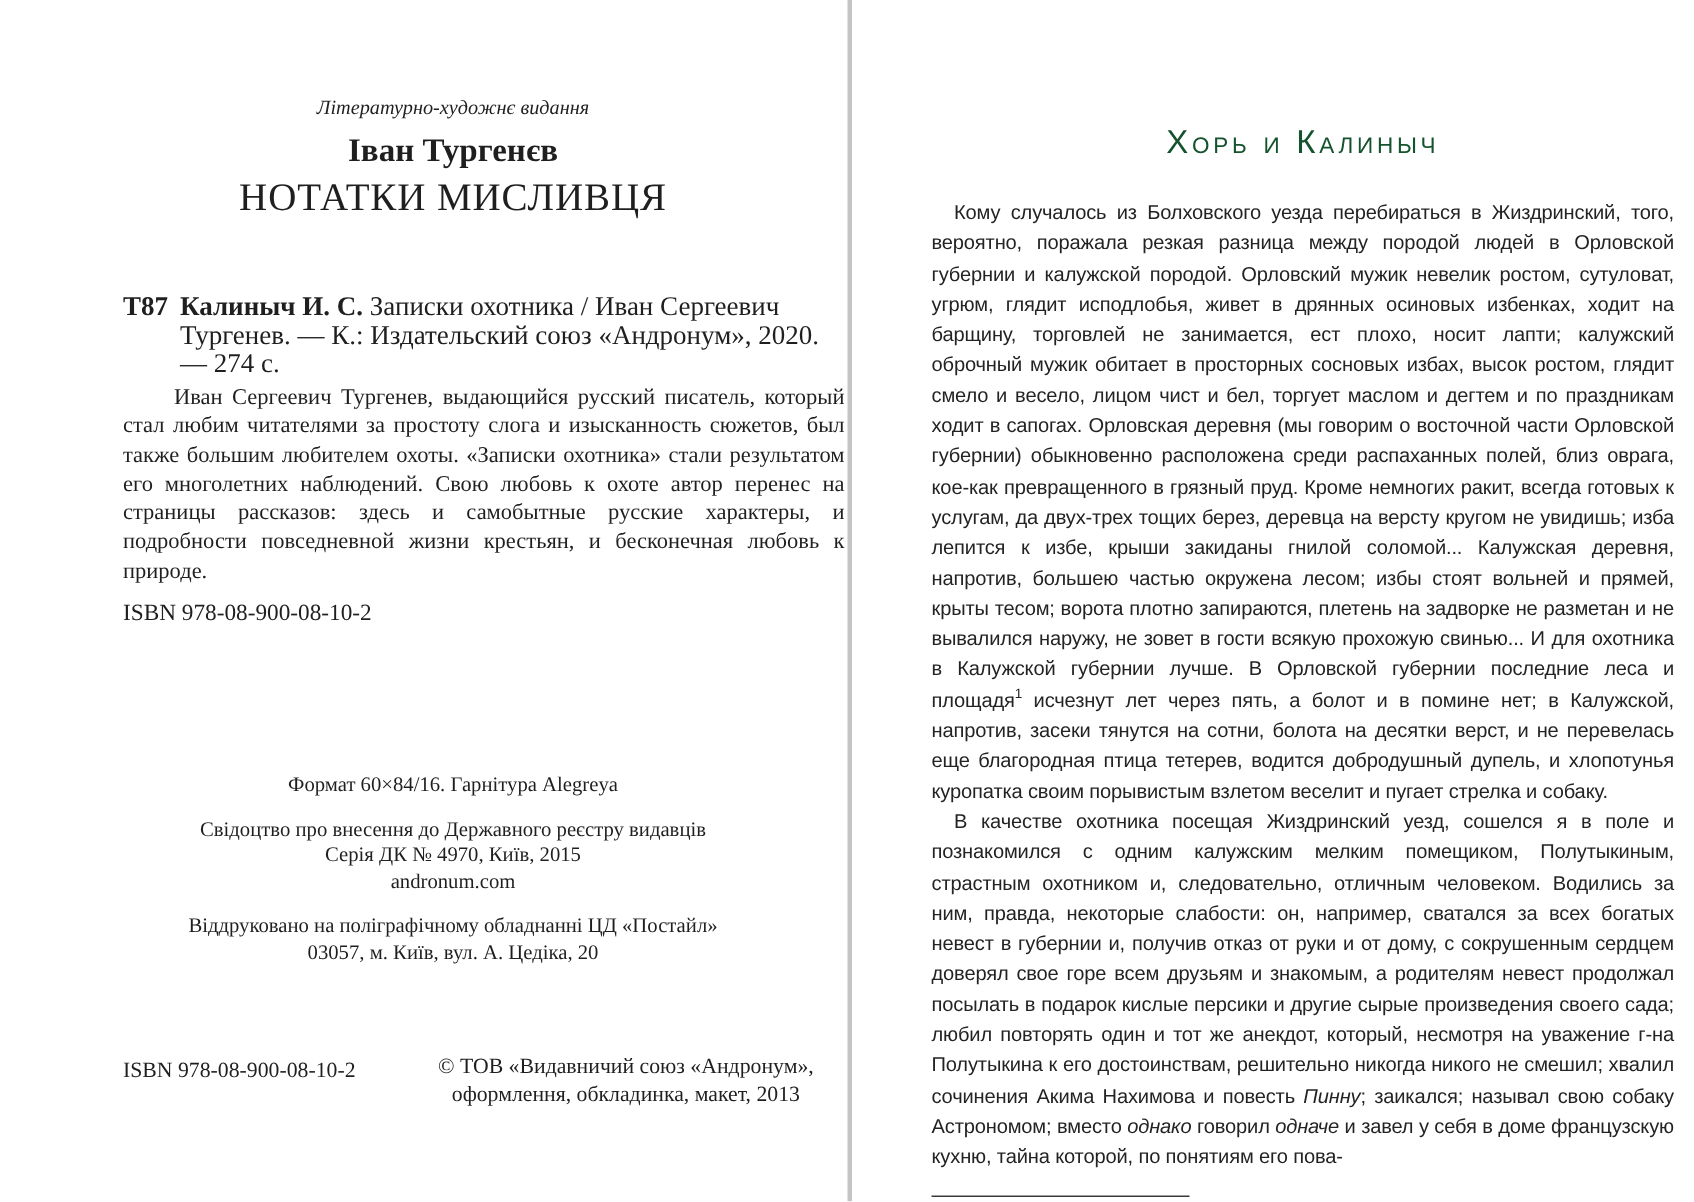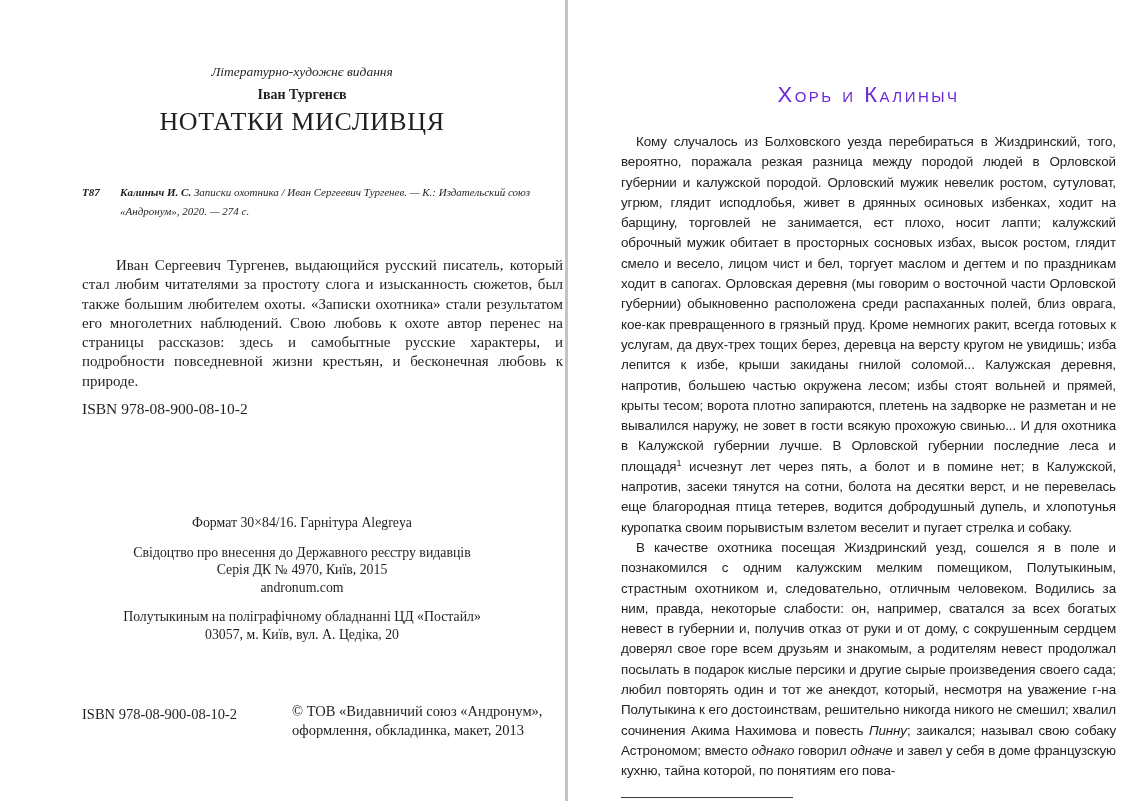--- a/index.html
+++ b/index.html
@@ -18,56 +18,56 @@
   }
 
   
   .page-left {
     position:absolute; left:57px; top:0; width:483px; height:801px;
     font-family:"Liberation Serif", serif;
     margin-left:25px;
   }
   .heading { position:absolute; top:64px; left:0; width:440px; text-align:center; }
   .edition-note { font-style:italic; font-size:13.5px; margin-bottom:7px; }
-  .author-name { font-weight:bold; font-size:14px; margin-bottom:4px; }
+  .author-name { font-weight:bold; font-size:22px; margin-bottom:4px; }
   .book-title { font-size:26px; letter-spacing:0.6px; }
   .language-note { font-style:italic; font-size:13.5px; margin-top:24px; }
 
-  .biblio { position:absolute; top:183px; left:0; width:483px; font-size:11px; line-height:19px;font-style:italic; }
+  .biblio { position:absolute; top:195px; left:0; width:483px; font-size:18px; line-height:19px; }
   .biblio .code { position:absolute; left:0; top:0; font-weight:bold; }
   .biblio .biblio-text { margin-left:38px; }
   .bold { font-weight:bold; }
 
   .annotation {
     position:absolute; top:256px; left:0; width:481px;
     font-size:15px; line-height:19.3px; text-align:justify; text-indent:34px;
     margin:0;
   }
 
   .isbn-top { position:absolute; top:400px; left:0; font-size:15.5px; }
 
   .imprint { position:absolute; top:514px; left:0; width:440px; text-align:center;
              font-size:13.8px; line-height:17.5px; }
   .imprint .group { margin-top:12px; }
   .imprint .group-first { margin-top:0; }
 
   .bottom-row { position:absolute; top:702px; left:0; width:483px; font-size:14.5px; line-height:18.5px; }
   .isbn-bottom { position:absolute; left:0; top:3px; }
-  .copyright { position:absolute; left:210px; top:0; text-align:left; }
+  .copyright { position:absolute; left:210px; top:0; text-align:center; }
 
   
   .page-right {
     position:absolute; left:621px; top:0; width:495px; height:801px;
     font-family:"Liberation Sans", sans-serif;
     color:#232323;
   }
   .chapter-title {
     position:absolute; top:82px; left:0; width:100%;
     text-align:center; font-size:22px; font-weight:400;
-    font-variant:small-caps; letter-spacing:2.5px; color:#6d28d9;
+    font-variant:small-caps; letter-spacing:2.5px; color:#14532d;
     margin:0;
   }
   .body-text { position:absolute; top:132px; left:0; width:495px; }
   .body-para {
     margin:0; font-size:13.4px; line-height:20.3px; letter-spacing:-0.1px;
     text-align:justify; text-indent:15px;
   }
   sup { font-size:9px; line-height:0; }
   .italic { font-style:italic; }
 
@@ -90,28 +90,28 @@
     <div class="biblio">
       <span class="code">Т87</span>
       <div class="biblio-text"><span class="bold">Калиныч И. С.</span><span> Записки охотника / Иван Сергеевич Тургенев. — К.: Издательский союз «Андронум», 2020. — 274 с.</span></div>
     </div>
 
     <p class="annotation">Иван Сергеевич Тургенев, выдающийся русский писатель, который стал любим читателями за простоту слога и изысканность сюжетов, был также большим любителем охоты. «Записки охотника» стали результатом его многолетних наблюдений. Свою любовь к охоте автор перенес на страницы рассказов: здесь и самобытные русские характеры, и подробности повседневной жизни крестьян, и бесконечная любовь к природе.</p>
 
     <div class="isbn-top">ISBN 978-08-900-08-10-2</div>
 
     <div class="imprint">
-      <div class="group group-first">Формат 30×84/16. Гарнітура Alegreya</div>
+      <div class="group group-first">Формат 60×84/16. Гарнітура Alegreya</div>
       <div class="group">
         <div>Свідоцтво про внесення до Державного реєстру видавців</div>
         <div>Серія ДК № 4970, Київ, 2015</div>
         <div>andronum.com</div>
       </div>
       <div class="group">
-        <div>Полутыкиным на поліграфічному обладнанні ЦД «Постайл»</div>
+        <div>Віддруковано на поліграфічному обладнанні ЦД «Постайл»</div>
         <div>03057, м. Київ, вул. А. Цедіка, 20</div>
       </div>
     </div>
 
     <div class="bottom-row">
       <div class="isbn-bottom">ISBN 978-08-900-08-10-2</div>
       <div class="copyright">
         <div>© ТОВ «Видавничий союз «Андронум»,</div>
         <div>оформлення, обкладинка, макет, 2013</div>
       </div>

